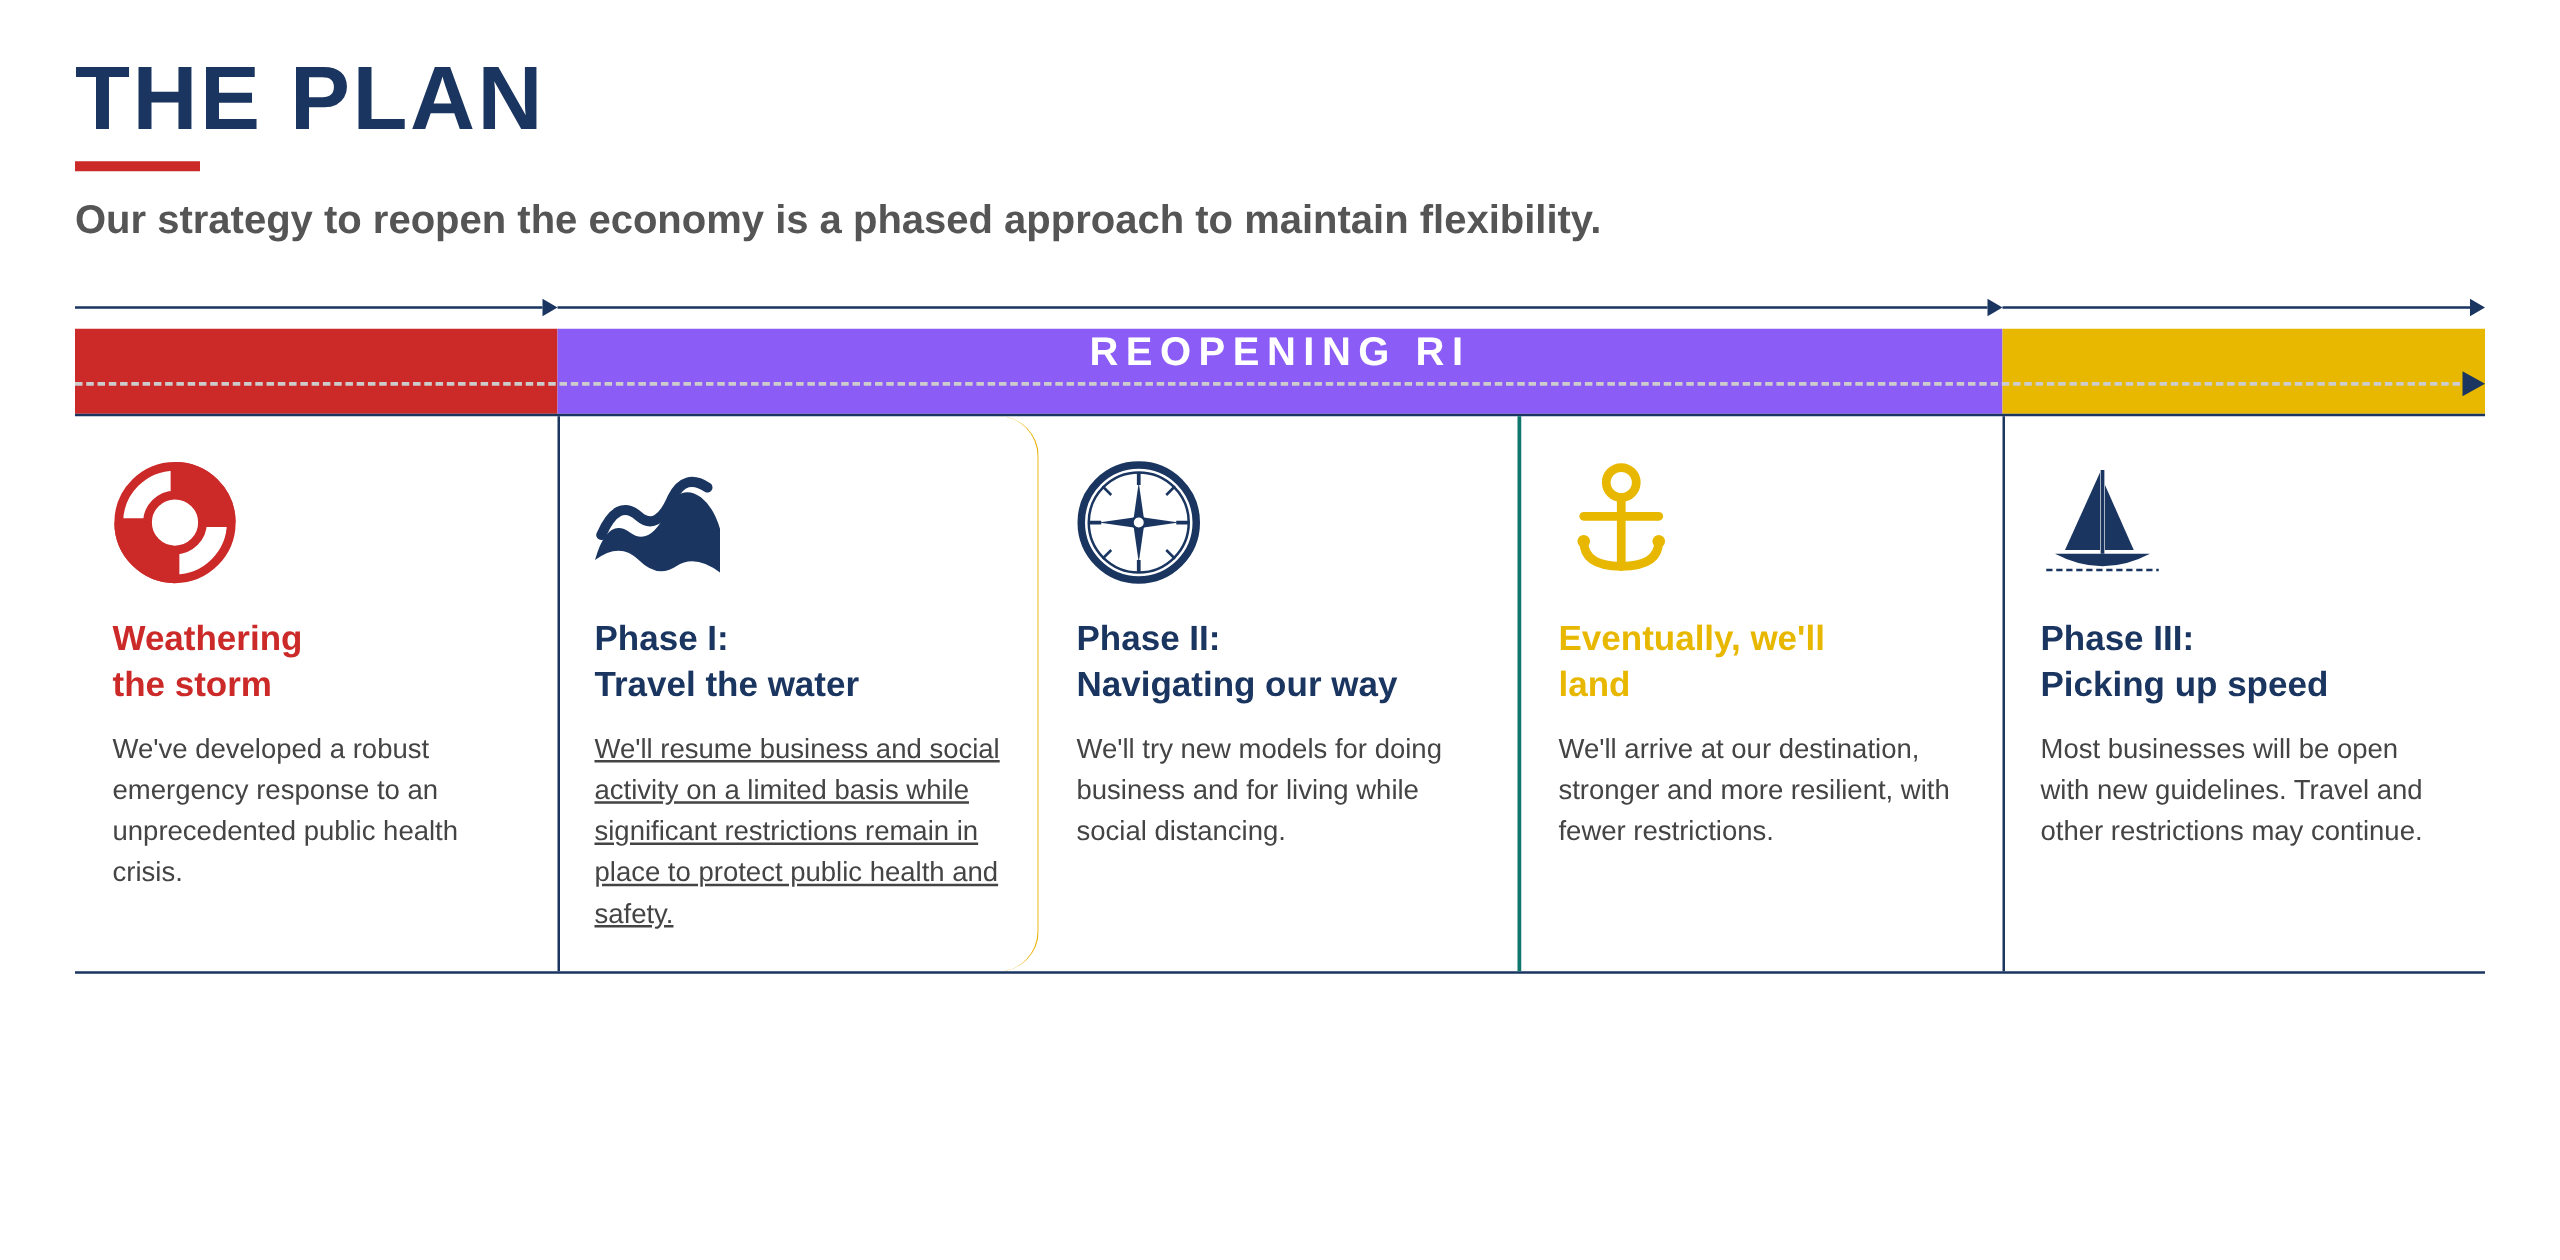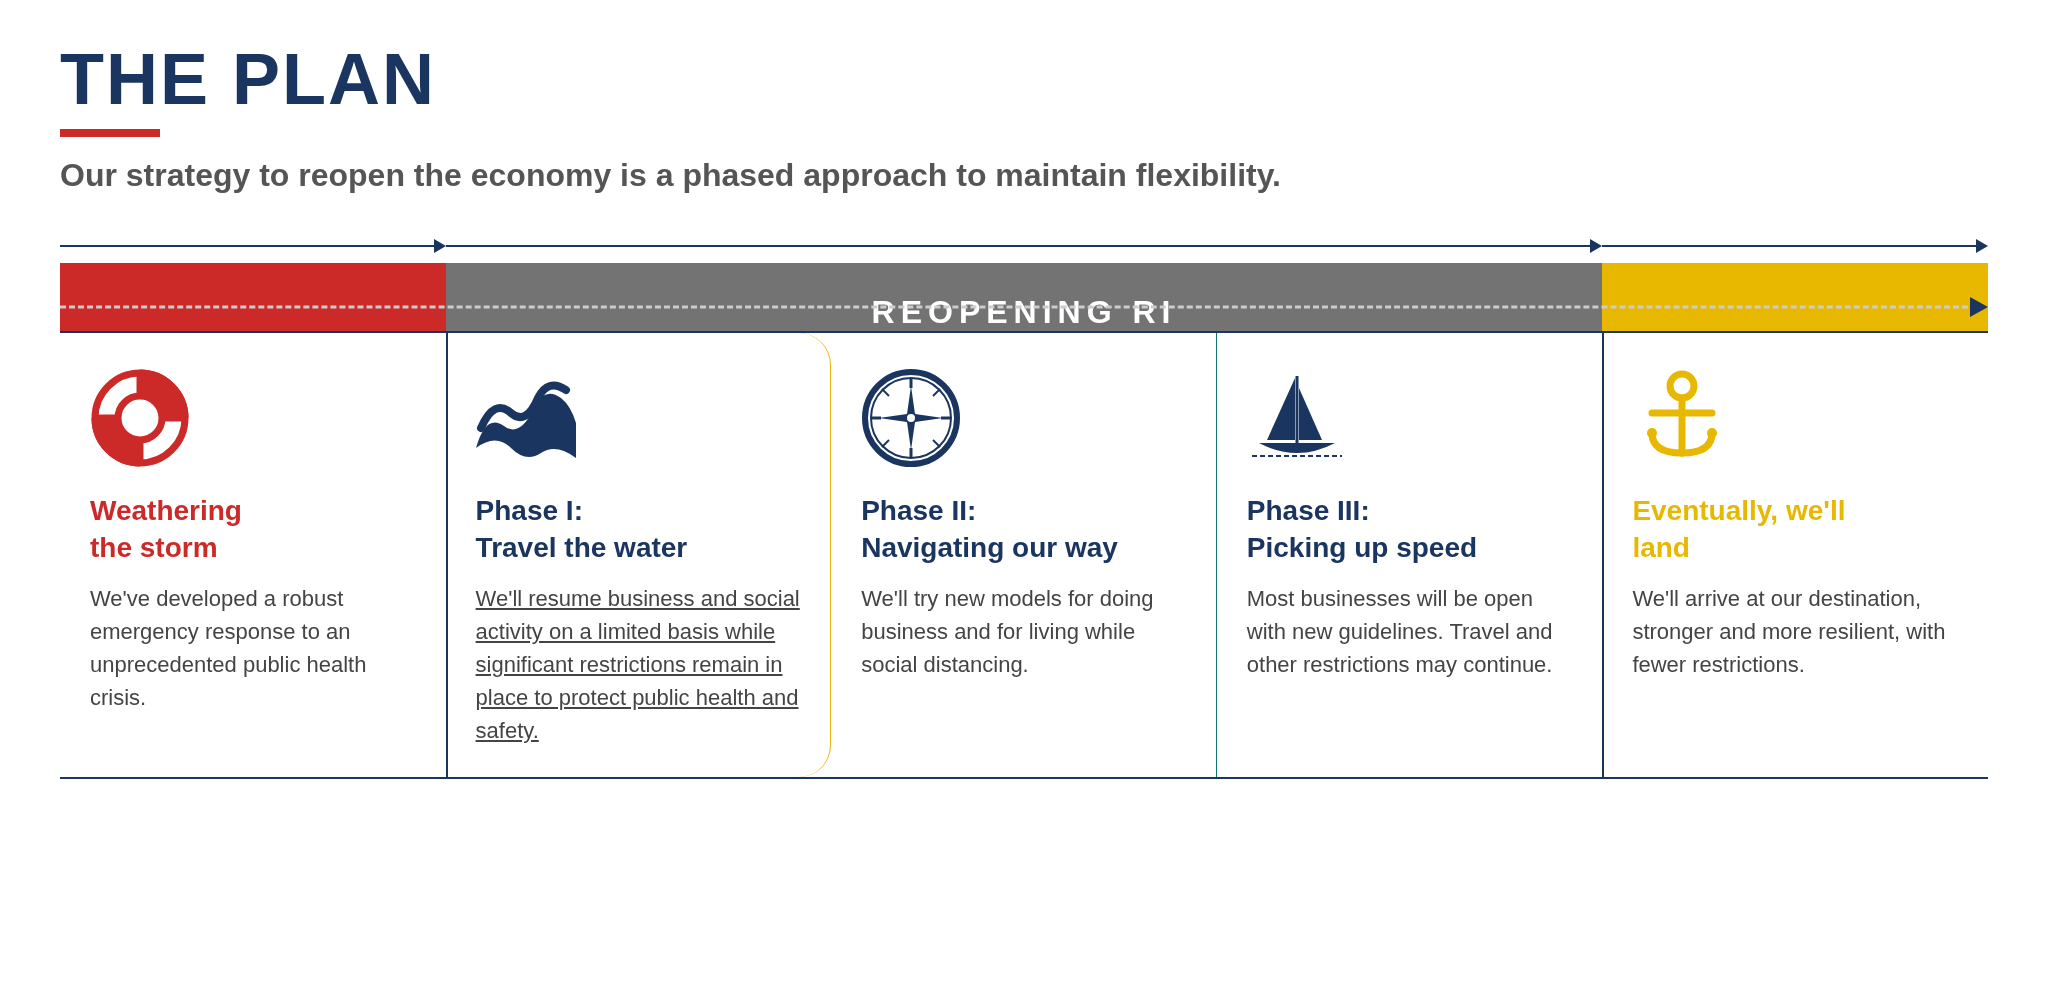--- a/index.html
+++ b/index.html
@@ -49,25 +49,25 @@
       position: relative;
     }
 
     .banner-red {
       background: #cc2929;
       width: 20%;
       height: 100%;
     }
 
     .banner-blue {
-      background: #737373;
+      background: #8b5cf6;
       width: 60%;
       height: 100%;
       display: flex;
-      align-items: flex-end;
+      align-items: flex-start;
       justify-content: center;
     }
 
     .banner-blue-text {
       color: #ffffff;
       font-size: 32px;
       font-weight: 900;
       letter-spacing: 6px;
     }
 
@@ -245,21 +245,21 @@
           <path d="M5 50 Q18 20 35 35 Q50 48 62 20 Q72 0 90 12" fill="none" stroke="#1a3560" stroke-width="8" stroke-linecap="round"></path>
         </svg>
       </div>
       <div class="phase-title" style="color:#1a3560;font-size:28px;font-weight:800;margin-bottom:16px;line-height:1.3;">
         <span>Phase I:</span><br>
         <span>Travel the water</span>
       </div>
       <p class="phase-text" style="font-size:22px;color:#444;line-height:1.5;text-decoration:underline;">We'll resume business and social activity on a limited basis while significant restrictions remain in place to protect public health and safety.</p>
     </div>
 
-    <div class="content-col content-col-3 col-blue" style="width:20%;border-right:1px solid #0f766e;">
+    <div class="content-col content-col-3 col-blue" style="width:20%;border-right:3px solid #0f766e;">
 
       <div class="phase-icon">
         <svg class="icon-svg" viewBox="0 0 100 100" xmlns="http://www.w3.org/2000/svg">
           <circle cx="50" cy="50" r="46" fill="none" stroke="#1a3560" stroke-width="6"></circle>
           <circle cx="50" cy="50" r="40" fill="none" stroke="#1a3560" stroke-width="2"></circle>
 
           <line x1="50" y1="10" x2="50" y2="20" stroke="#1a3560" stroke-width="3"></line>
           <line x1="50" y1="80" x2="50" y2="90" stroke="#1a3560" stroke-width="3"></line>
           <line x1="10" y1="50" x2="20" y2="50" stroke="#1a3560" stroke-width="3"></line>
           <line x1="80" y1="50" x2="90" y2="50" stroke="#1a3560" stroke-width="3"></line>
@@ -276,20 +276,47 @@
           <circle cx="50" cy="50" r="5" fill="white" stroke="#1a3560" stroke-width="2"></circle>
         </svg>
       </div>
       <div class="phase-title" style="color:#1a3560;font-size:28px;font-weight:800;margin-bottom:16px;line-height:1.3;">
         <span>Phase II:</span><br>
         <span>Navigating our way</span>
       </div>
       <p class="phase-text" style="font-size:22px;color:#444;line-height:1.5;">We'll try new models for doing business and for living while social distancing.</p>
     </div>
 
+    <div class="content-col content-col-5 col-yellow" style="width:20%;">
+
+      <div class="phase-icon">
+        <svg class="icon-svg" viewBox="0 0 100 100" xmlns="http://www.w3.org/2000/svg">
+
+          <circle cx="50" cy="18" r="12" fill="none" stroke="#e8b800" stroke-width="7"></circle>
+
+          <line x1="50" y1="30" x2="50" y2="85" stroke="#e8b800" stroke-width="7" stroke-linecap="round"></line>
+
+          <line x1="20" y1="45" x2="80" y2="45" stroke="#e8b800" stroke-width="7" stroke-linecap="round"></line>
+
+          <path d="M50 85 Q20 85 20 65" fill="none" stroke="#e8b800" stroke-width="7" stroke-linecap="round"></path>
+
+          <path d="M50 85 Q80 85 80 65" fill="none" stroke="#e8b800" stroke-width="7" stroke-linecap="round"></path>
+
+          <circle cx="20" cy="65" r="5" fill="#e8b800"></circle>
+
+          <circle cx="80" cy="65" r="5" fill="#e8b800"></circle>
+        </svg>
+      </div>
+      <div class="phase-title" style="color:#e8b800;font-size:28px;font-weight:800;margin-bottom:16px;line-height:1.3;">
+        <span>Eventually, we'll</span><br>
+        <span>land</span>
+      </div>
+      <p class="phase-text" style="font-size:22px;color:#444;line-height:1.5;">We'll arrive at our destination, stronger and more resilient, with fewer restrictions.</p>
+    </div>
+
     <div class="content-col content-col-4 col-blue" style="width:20%;border-right:none;">
 
       <div class="phase-icon">
         <svg class="icon-svg" viewBox="0 0 100 100" xmlns="http://www.w3.org/2000/svg">
 
           <polygon points="48,10 48,72 20,72" fill="#1a3560"></polygon>
 
           <polygon points="52,20 52,72 75,72" fill="#1a3560"></polygon>
 
           <line x1="50" y1="8" x2="50" y2="75" stroke="#1a3560" stroke-width="3"></line>
@@ -299,42 +326,15 @@
           <line x1="5" y1="88" x2="95" y2="88" stroke="#1a3560" stroke-width="2" stroke-dasharray="5,3"></line>
         </svg>
       </div>
       <div class="phase-title" style="color:#1a3560;font-size:28px;font-weight:800;margin-bottom:16px;line-height:1.3;">
         <span>Phase III:</span><br>
         <span>Picking up speed</span>
       </div>
       <p class="phase-text" style="font-size:22px;color:#444;line-height:1.5;">Most businesses will be open with new guidelines. Travel and other restrictions may continue.</p>
     </div>
 
-    <div class="content-col content-col-5 col-yellow" style="width:20%;">
-
-      <div class="phase-icon">
-        <svg class="icon-svg" viewBox="0 0 100 100" xmlns="http://www.w3.org/2000/svg">
-
-          <circle cx="50" cy="18" r="12" fill="none" stroke="#e8b800" stroke-width="7"></circle>
-
-          <line x1="50" y1="30" x2="50" y2="85" stroke="#e8b800" stroke-width="7" stroke-linecap="round"></line>
-
-          <line x1="20" y1="45" x2="80" y2="45" stroke="#e8b800" stroke-width="7" stroke-linecap="round"></line>
-
-          <path d="M50 85 Q20 85 20 65" fill="none" stroke="#e8b800" stroke-width="7" stroke-linecap="round"></path>
-
-          <path d="M50 85 Q80 85 80 65" fill="none" stroke="#e8b800" stroke-width="7" stroke-linecap="round"></path>
-
-          <circle cx="20" cy="65" r="5" fill="#e8b800"></circle>
-
-          <circle cx="80" cy="65" r="5" fill="#e8b800"></circle>
-        </svg>
-      </div>
-      <div class="phase-title" style="color:#e8b800;font-size:28px;font-weight:800;margin-bottom:16px;line-height:1.3;">
-        <span>Eventually, we'll</span><br>
-        <span>land</span>
-      </div>
-      <p class="phase-text" style="font-size:22px;color:#444;line-height:1.5;">We'll arrive at our destination, stronger and more resilient, with fewer restrictions.</p>
-    </div>
-
   </div>
 
 </div>
 
 </body></html>

